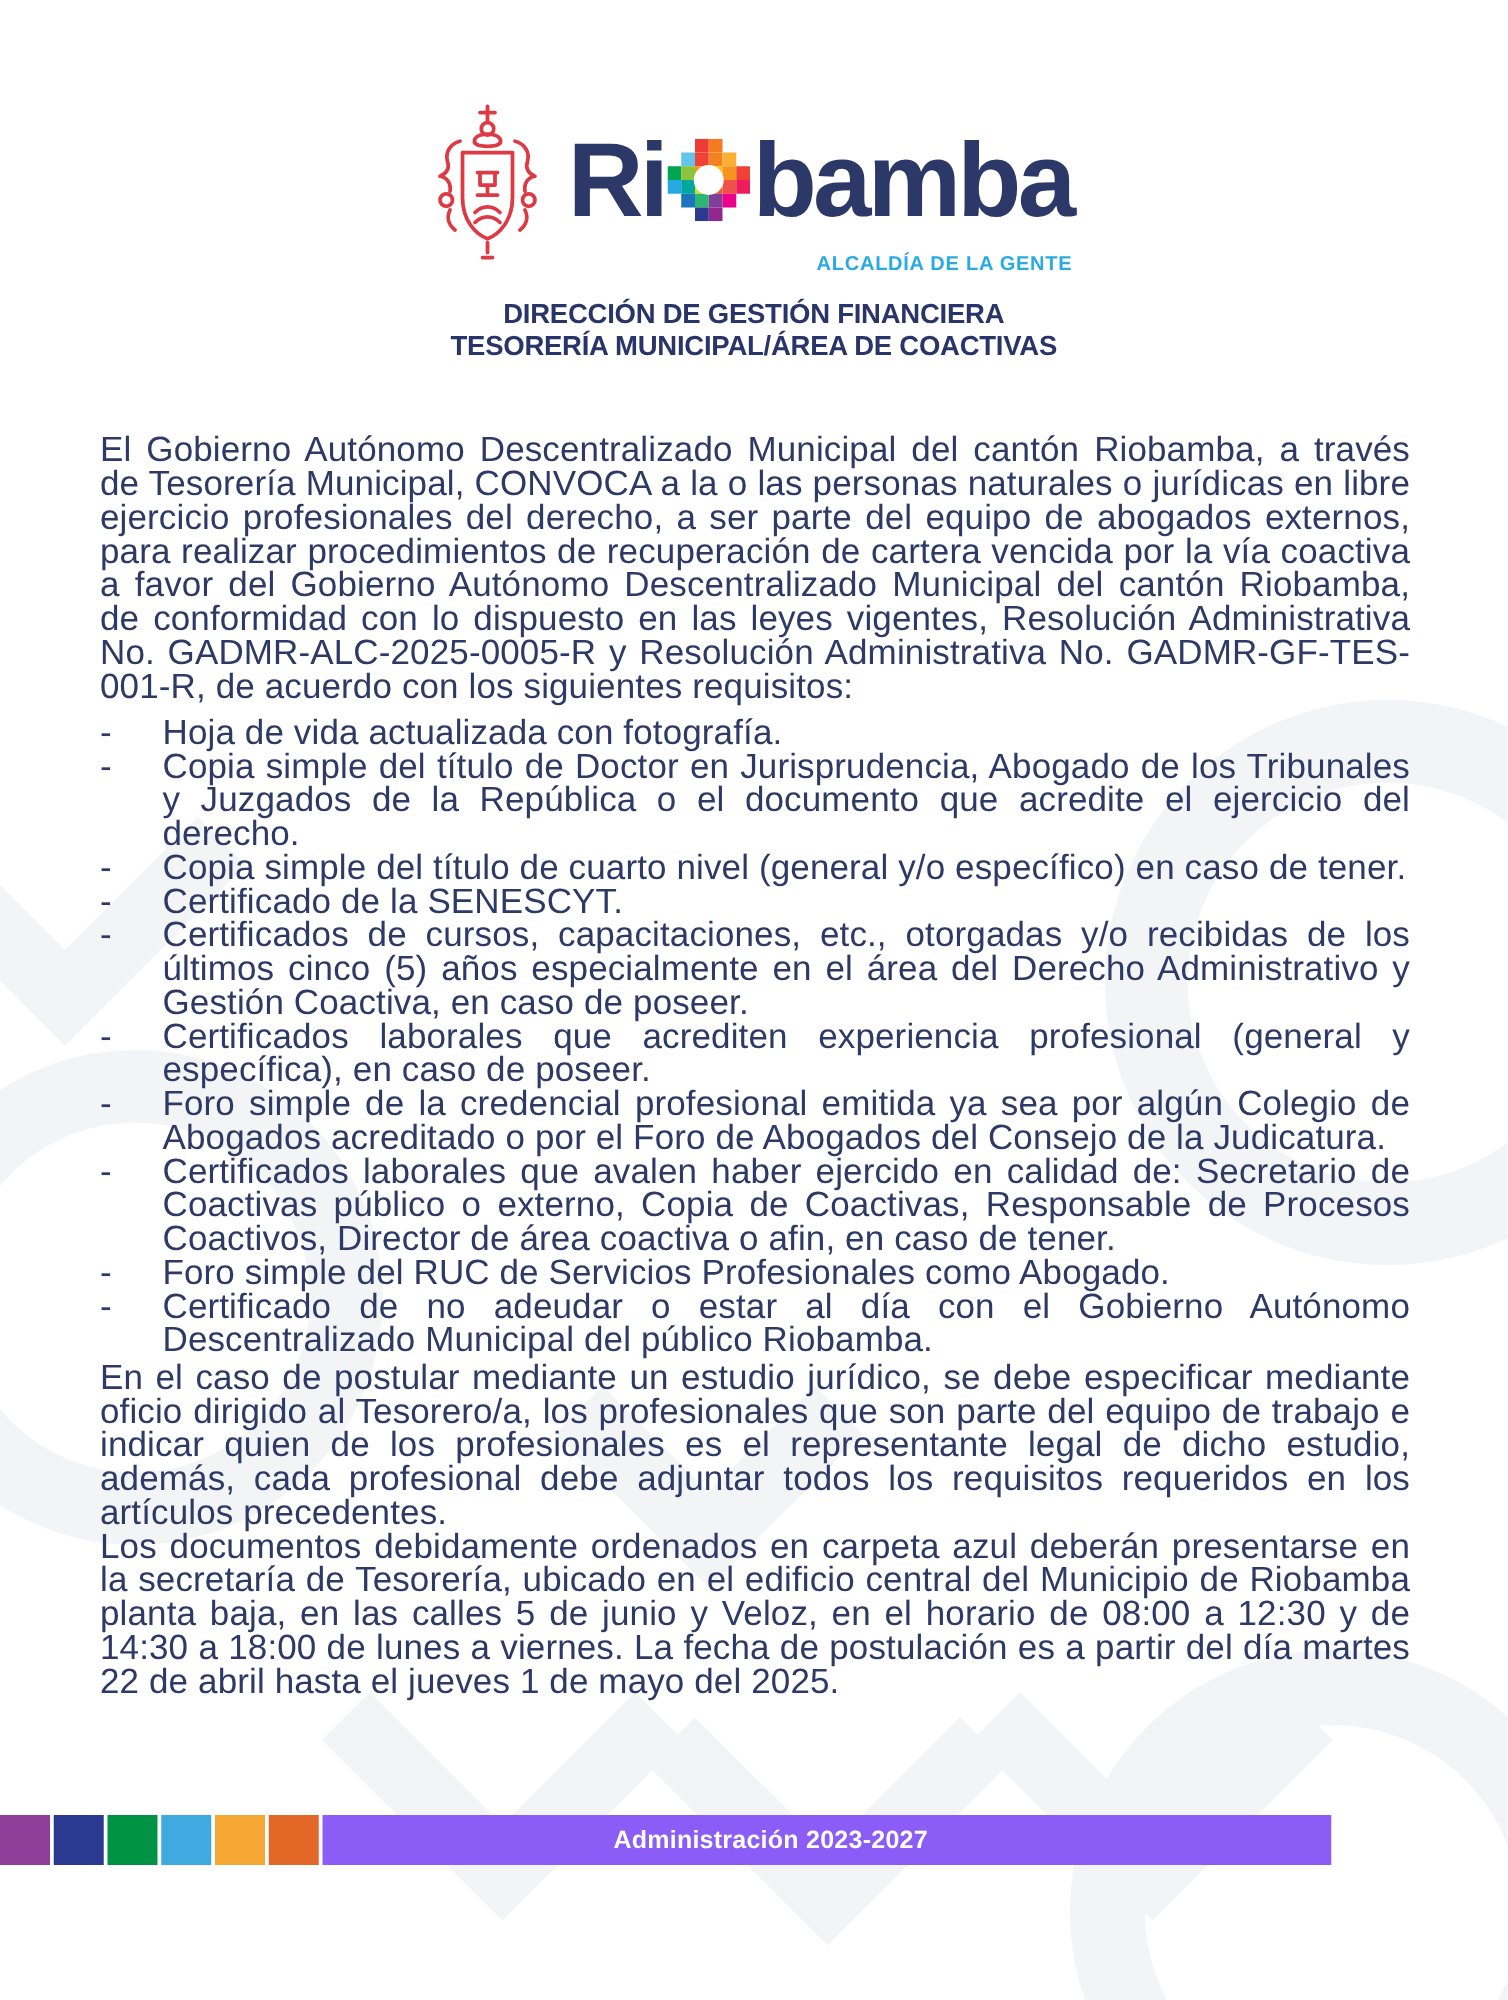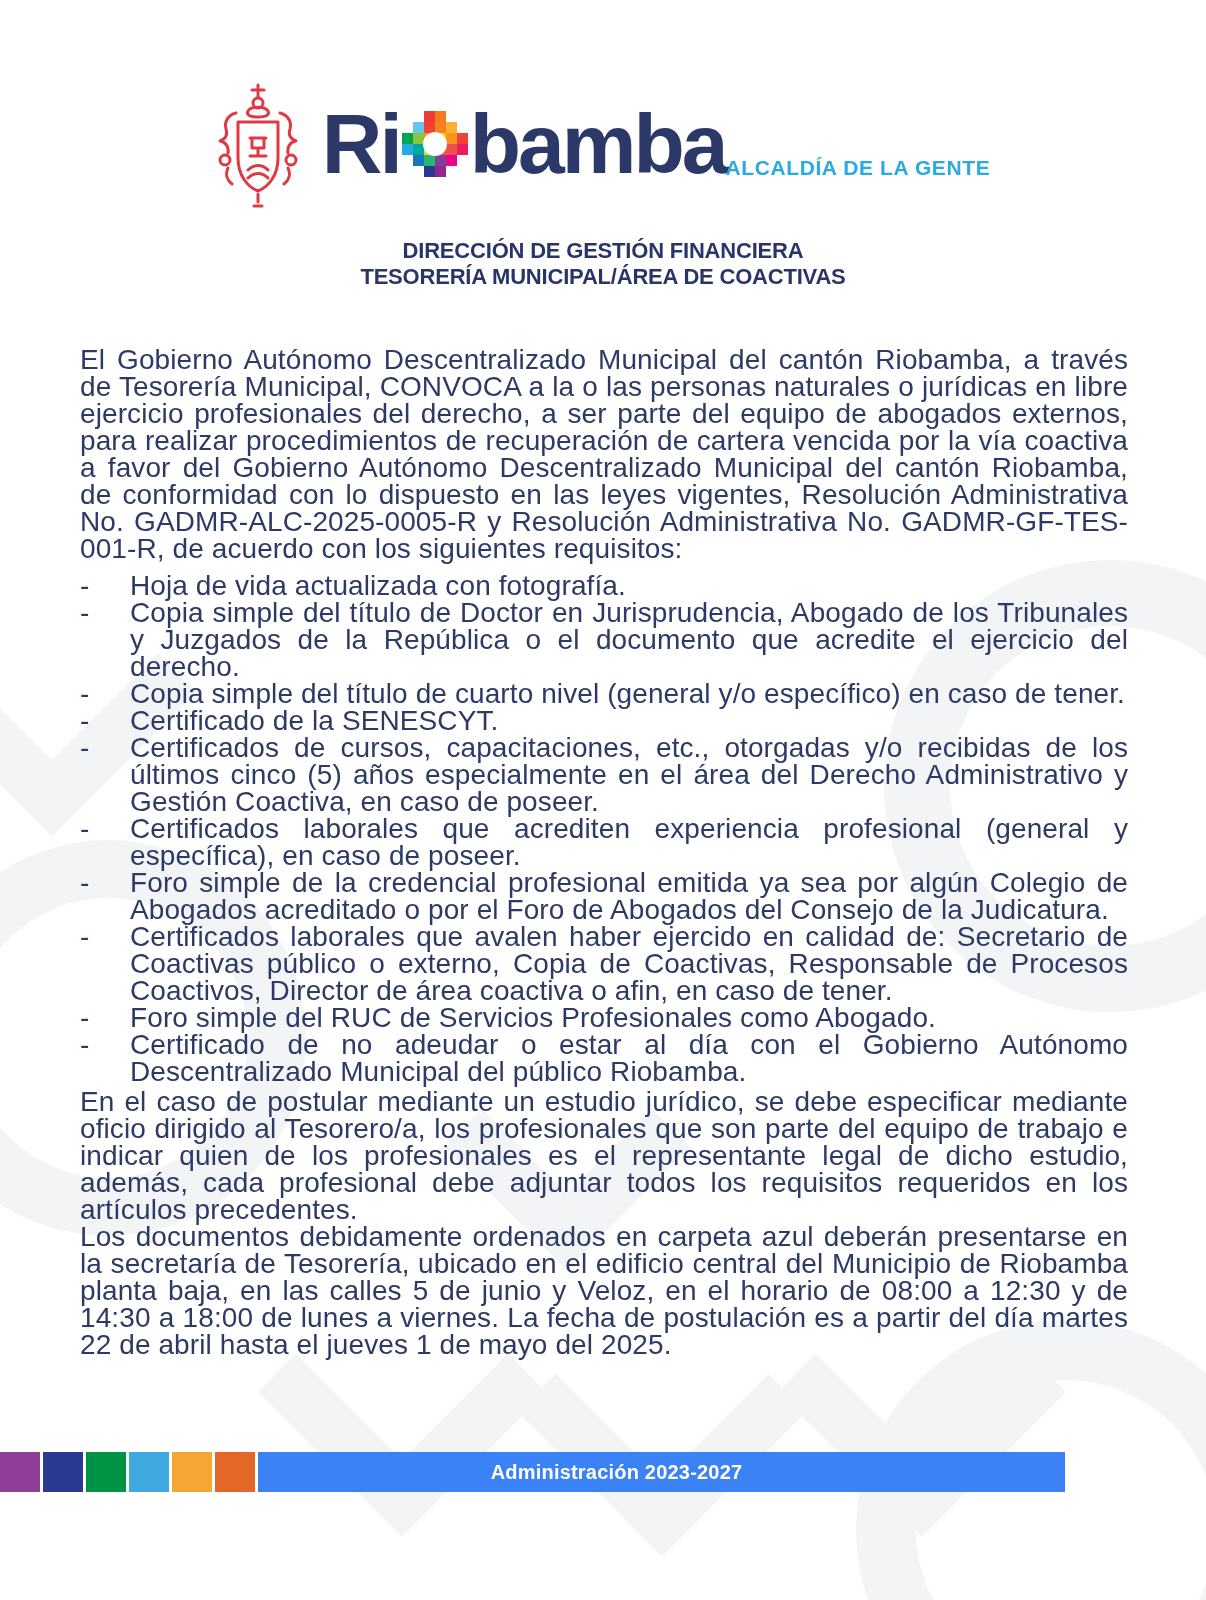--- a/index.html
+++ b/index.html
@@ -7,41 +7,41 @@
     position:relative;width:1206px;height:1600px;background:#ffffff;overflow:hidden;
     font-family:"Liberation Sans",sans-serif;color:#2e3a66;
   }
   
   .wm{position:absolute;z-index:0;}
   .wm-ring{border-radius:50%;border-style:solid;border-color:#f3f4f6;}
   .wm-v{border-left:54px solid #f3f4f6;border-top:54px solid #f3f4f6;}
   
   .logo-row{position:absolute;top:82px;left:0;right:0;display:flex;justify-content:center;align-items:flex-start;gap:22px;z-index:2;}
   .crest{width:84px;height:132px;flex:0 0 auto;}
-  .word-col{display:flex;flex-direction:row;align-items:flex-end;margin-top:26px;}
+  .word-col{display:flex;flex-direction:column;align-items:flex-end;margin-top:26px;}
   .wordmark{display:flex;align-items:center;font-weight:bold;font-size:84px;letter-spacing:-3px;color:#2c3968;line-height:72px;}
   .chakana{width:66px;height:66px;margin:0 2px;}
-  .tagline{font-size:21px;font-weight:bold;color:#29abe2;letter-spacing:0.6px;margin-top:12px;}
+  .tagline{font-size:16px;font-weight:bold;color:#29abe2;letter-spacing:0.6px;margin-top:23px;}
   
   .doc-header{position:absolute;top:238px;left:0;right:0;text-align:center;font-weight:bold;font-size:22px;line-height:26px;color:#293569;letter-spacing:-0.2px;z-index:2;}
   
   .body-text{font-size:28px;line-height:27px;letter-spacing:0.1px;z-index:2;}
   .para1{position:absolute;top:346px;left:80px;width:1048px;}
   .req-list{position:absolute;top:572px;left:80px;width:1048px;list-style:none;margin:0;padding:0;}
   .req-list li{display:flex;}
   .req-dash{flex:0 0 50px;}
   .req-text{flex:1;text-align:justify;}
   .closing{position:absolute;top:1088px;left:80px;width:1048px;}
   p{margin:0;text-align:justify;}
   
   .footer{position:absolute;top:1452px;left:0;display:flex;gap:3px;z-index:2;}
   .sq{width:40px;height:40px;}
   .sq1{background:#8f3f97}.sq2{background:#2b3990}.sq3{background:#009245}
   .sq4{background:#3fa9e0}.sq5{background:#f5a733}.sq6{background:#e36726}
-  .band{width:807px;height:40px;background:#3b82f6;display:flex;align-items:center;justify-content:center;}
+  .band{width:807px;height:40px;background:#8b5cf6;display:flex;align-items:center;justify-content:center;}
   .band-label{color:#ffffff;font-weight:bold;font-size:20px;letter-spacing:0.2px;transform:translateX(-45px);}
 </style>
 </head>
 <body>
 
 <div class="page">
 
   <div class="wm wm-ring" style="left:-90px;top:840px;width:280px;height:280px;border-width:58px;"></div>
   <div class="wm wm-ring" style="right:-130px;top:560px;width:320px;height:320px;border-width:66px;"></div>
   <div class="wm wm-ring" style="right:-70px;bottom:-140px;width:300px;height:300px;border-width:60px;"></div>

